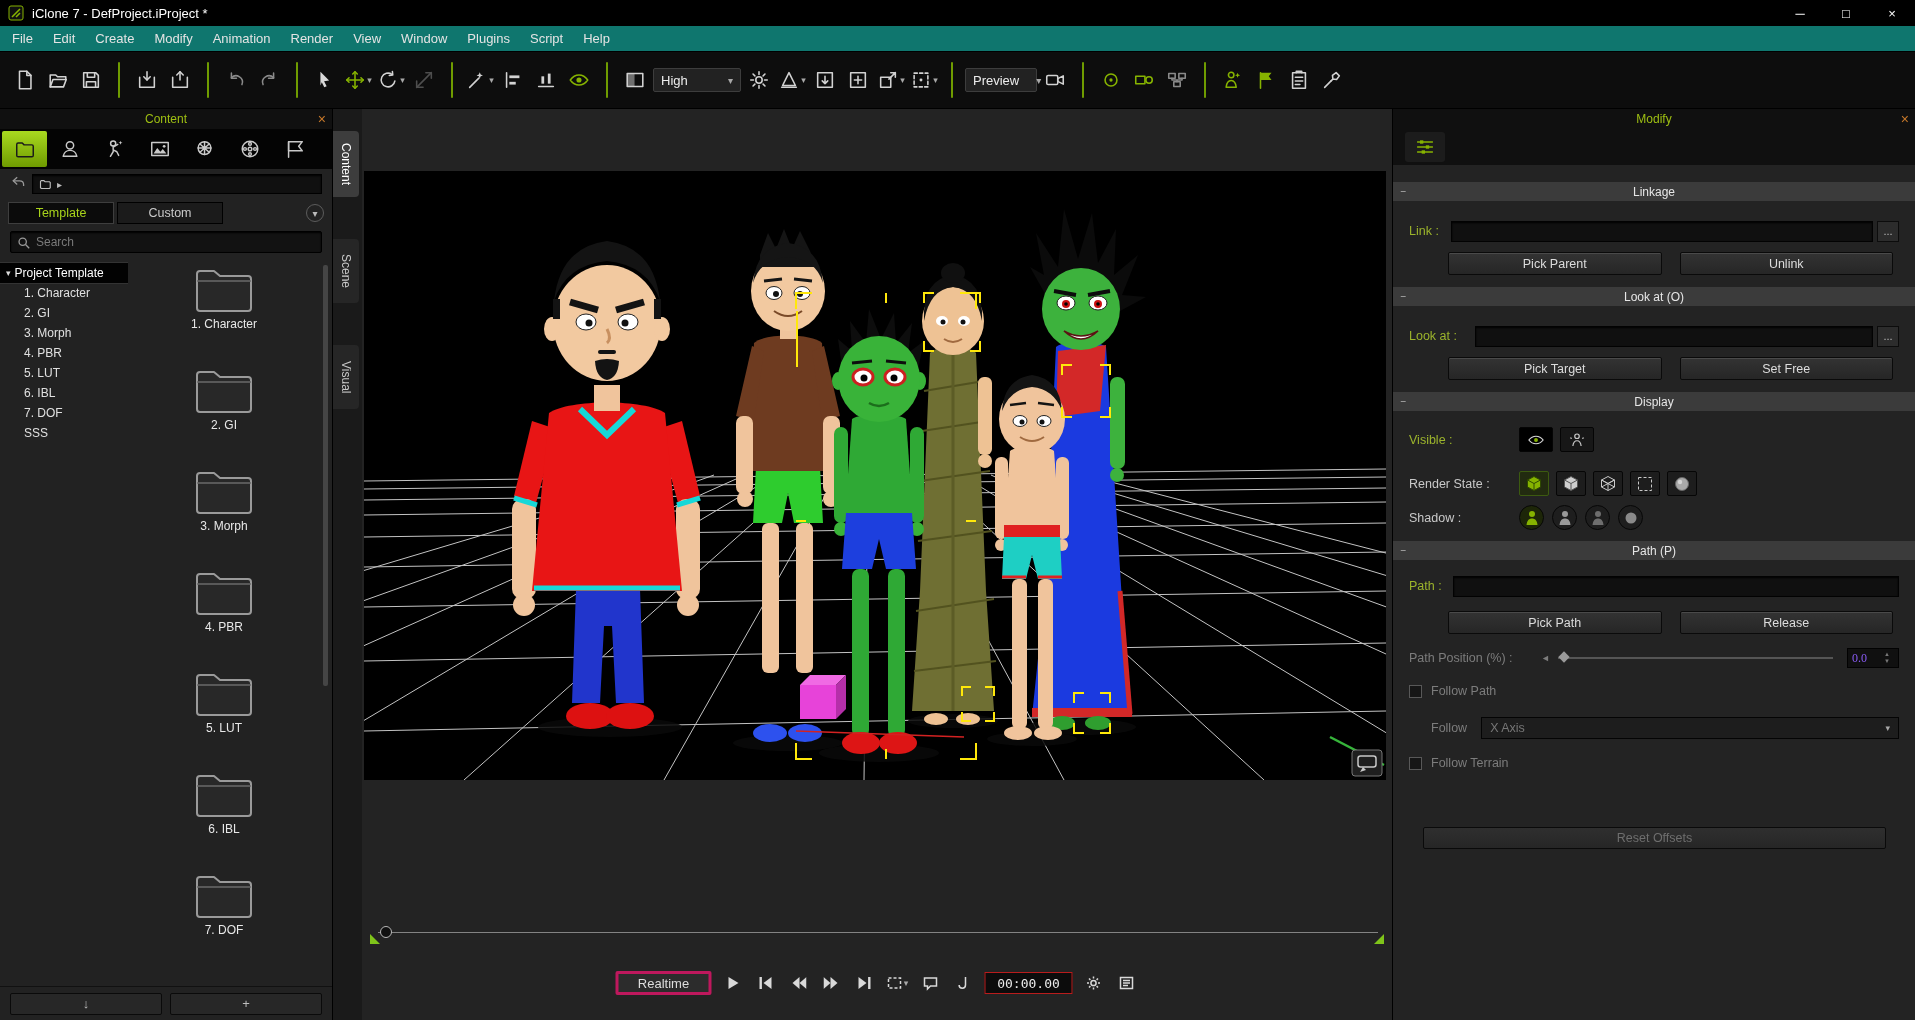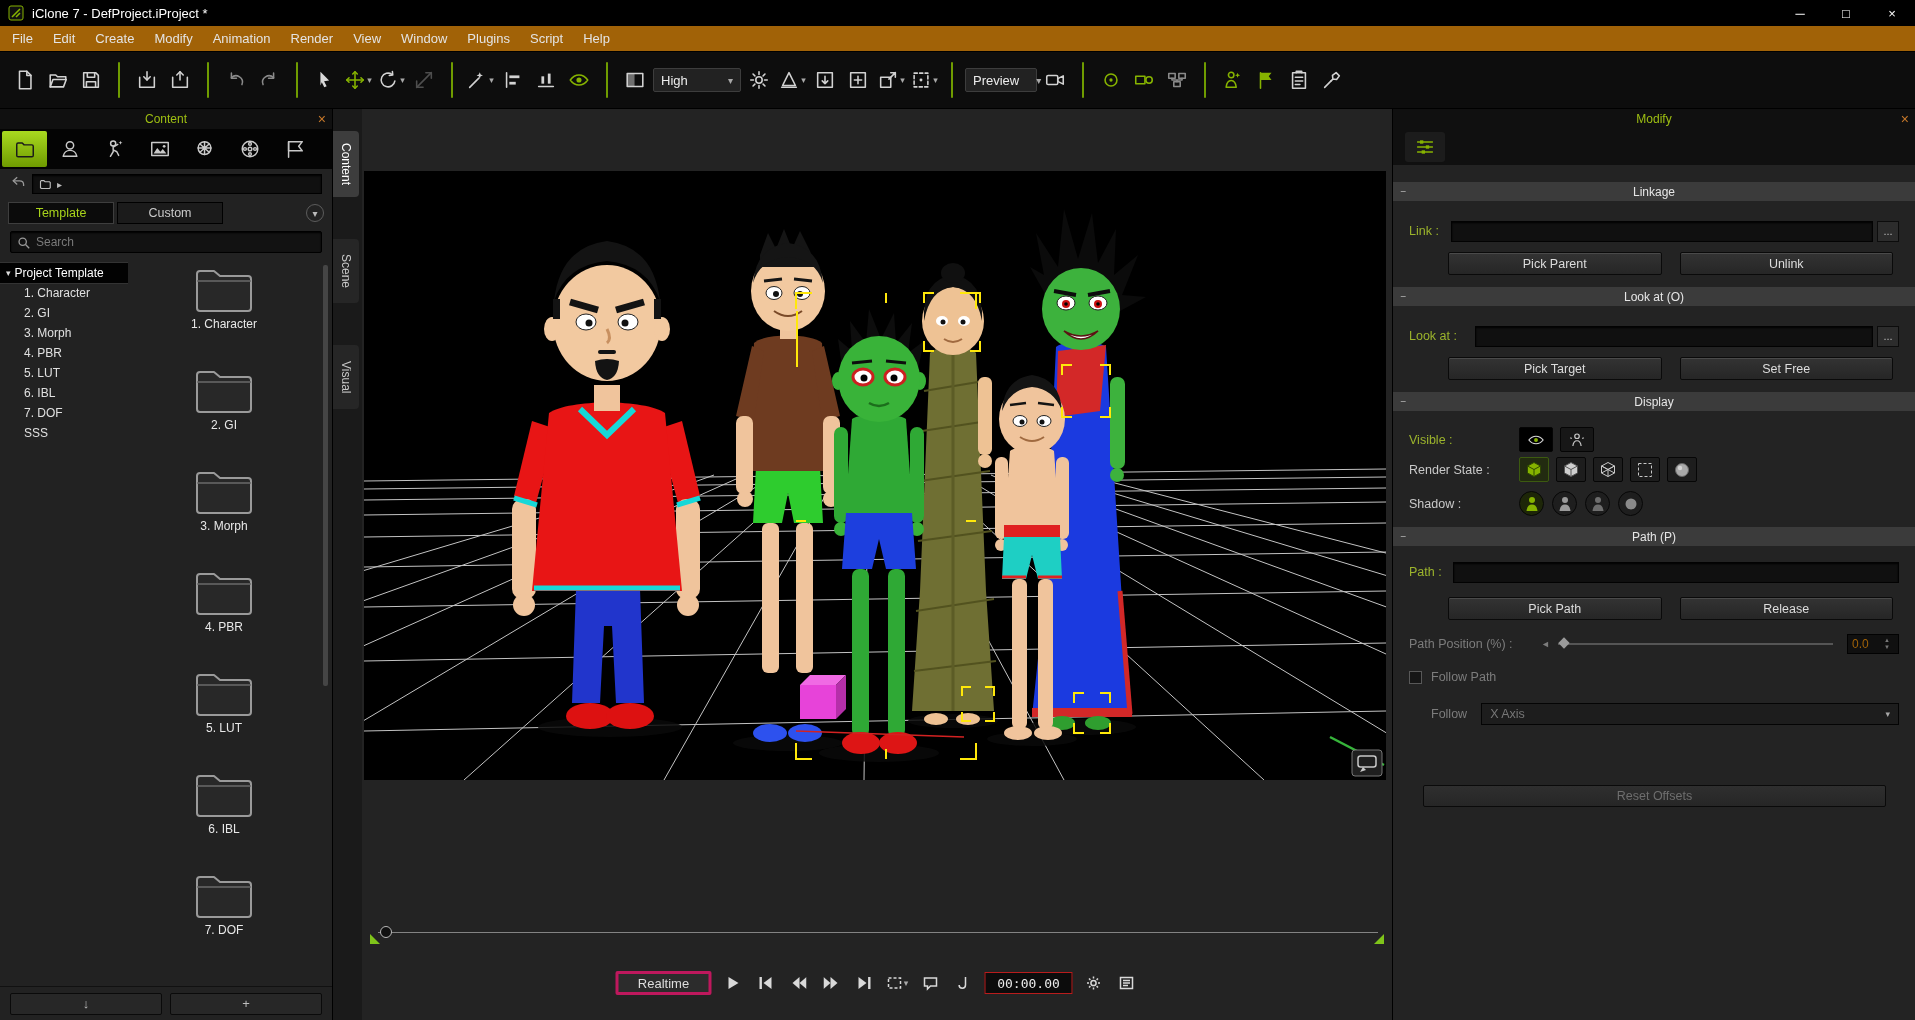--- a/index.html
+++ b/index.html
@@ -8,21 +8,21 @@
   #app { width:1915px; height:1020px; display:flex; flex-direction:column; }
 
   
   .titlebar { height:26px; background:#000; display:flex; align-items:center; padding-left:8px; gap:8px; flex:none; }
   .app-icon { width:16px; height:16px; flex:none; }
   .title-text { font-size:13px; color:#fff; }
   .win-controls { margin-left:auto; display:flex; height:100%; }
   .win-btn { width:46px; display:flex; align-items:center; justify-content:center; color:#fff; font-size:13px; cursor:default; }
 
   
-  .menubar { height:26px; background:#a16207; display:flex; align-items:flex-start; padding-left:2px; border-bottom:1px solid #000; flex:none; }
+  .menubar { height:26px; background:#0f766e; display:flex; align-items:flex-start; padding-left:2px; border-bottom:1px solid #000; flex:none; }
   .menu-item { padding:0 10px; font-size:13px; color:#e4e4e4; height:100%; display:flex; align-items:center; }
 
   
   .toolbar { height:57px; background:#0d0d0d; display:flex; align-items:center; padding:0 10px; gap:3px; border-bottom:1px solid #000; flex:none; }
   .tgroup { display:flex; align-items:center; gap:3px; }
   .tsep { width:2px; height:36px; background:#6f9c00; margin:0 9px; border-radius:1px; flex:none; }
   .tbtn { min-width:30px; height:34px; display:flex; align-items:center; justify-content:center; border-radius:3px; }
   .tbtn svg { width:22px; height:22px; stroke:#d2d2d2; fill:none; stroke-width:1.7; stroke-linecap:round; stroke-linejoin:round; }
   .tbtn.green svg { stroke:#86b300; }
   .tbtn.gray svg { stroke:#8a8a8a; }
@@ -113,21 +113,21 @@
   .toggle.active { background:#000; }
   .toggle svg, .state-btn svg, .round-btn svg { width:18px; height:18px; }
   .state-btn { width:30px; height:25px; background:#1d1d1d; border:1px solid #060606; display:flex; align-items:center; justify-content:center; margin-right:7px; border-radius:2px; }
   .state-btn.active { background:#222b10; border-color:#3c5a10; }
   .round-btn { width:25px; height:25px; border-radius:13px; background:#1e1e1e; border:1px solid #070707; display:flex; align-items:center; justify-content:center; margin-right:8px; }
   .round-btn.active { background:#1d2608; }
   .checkbox { width:13px; height:13px; background:#161616; border:1px solid #585858; margin-right:9px; flex:none; }
   .slider-track { flex:1; height:2px; background:#555; position:relative; margin:0 8px; }
   .slider-knob { position:absolute; left:2px; top:-4px; width:8px; height:8px; background:#9a9a9a; transform:rotate(45deg); }
   .spinbox { width:52px; height:20px; background:#101010; border:1px solid #020202; display:flex; align-items:center; margin-left:6px; flex:none; }
-  .spinbox input { width:36px; background:transparent; border:none; outline:none; color:#a16207; font-size:12px; padding-left:4px; font-family:Liberation Sans, sans-serif; }
+  .spinbox input { width:36px; background:transparent; border:none; outline:none; color:#8b5cf6; font-size:12px; padding-left:4px; font-family:Liberation Serif, serif; }
   .spin-arrows { display:flex; flex-direction:column; font-size:6px; color:#777; line-height:1.1; }
   .dropdown { flex:1; height:22px; background:#1d1d1d; border:1px solid #040404; display:flex; align-items:center; padding:0 8px; color:#767676; font-size:12.5px; justify-content:space-between; margin-left:14px; }
   .reset-btn { margin:56px 29px 0 30px; height:22px; background:linear-gradient(#2f2f2f,#262626); border:1px solid #0a0a0a; color:#6e6e6e; font-size:12.5px; display:flex; align-items:center; justify-content:center; border-radius:2px; }
 </style>
 </head>
 <body>
 
 <div id="app">
 
   <div class="titlebar">
@@ -920,21 +920,21 @@
               </svg>
             </div>
           <div class="toggle">
               <svg viewBox="0 0 24 24" fill="none" stroke="#c9c9c9" stroke-width="1.6">
                 <circle cx="12" cy="7" r="3"></circle>
                 <path d="M6.5 20c.5-4.5 2.5-7 5.5-7s5 2.5 5.5 7"></path>
                 <path d="M3 9l2 1M21 9l-2 1"></path>
               </svg>
             </div>
         </div>
-        <div class="m-row" style="margin-top:5px;height:25px">
+        <div class="m-row" style="margin-top:19px;height:25px">
           <span class="label-w" style="width:110px">Render State :</span>
           <div class="state-btn active">
               <svg viewBox="0 0 18 18">
                 <path d="M9 1.5l6.5 3.5v7L9 15.5 2.5 12V5z" fill="#86b300" stroke="#2f4a00"></path>
                 <path d="M2.5 5L9 8.5 15.5 5M9 8.5v7" stroke="#2f4a00" fill="none"></path>
               </svg>
             </div>
           <div class="state-btn">
               <svg viewBox="0 0 18 18">
                 <path d="M9 1.5l6.5 3.5v7L9 15.5 2.5 12V5z" fill="#cfcfcf" stroke="#555"></path>
@@ -1016,18 +1016,22 @@
           <span class="checkbox"></span>
           <span class="label-d">Follow Path</span>
         </div>
         <div class="m-row" style="margin-top:14px;height:30px;padding-left:38px">
           <span class="label-d">Follow</span>
           <div class="dropdown">
             <span>X Axis</span>
             <span class="dd">▾</span>
           </div>
         </div>
+        <div class="m-row" style="margin-top:12px;height:16px">
+          <span class="checkbox"></span>
+          <span class="label-d">Follow Terrain</span>
+        </div>
 
         <div class="reset-btn">Reset Offsets</div>
       </div>
     </div>
   </div>
 </div>
 
 </body></html>

